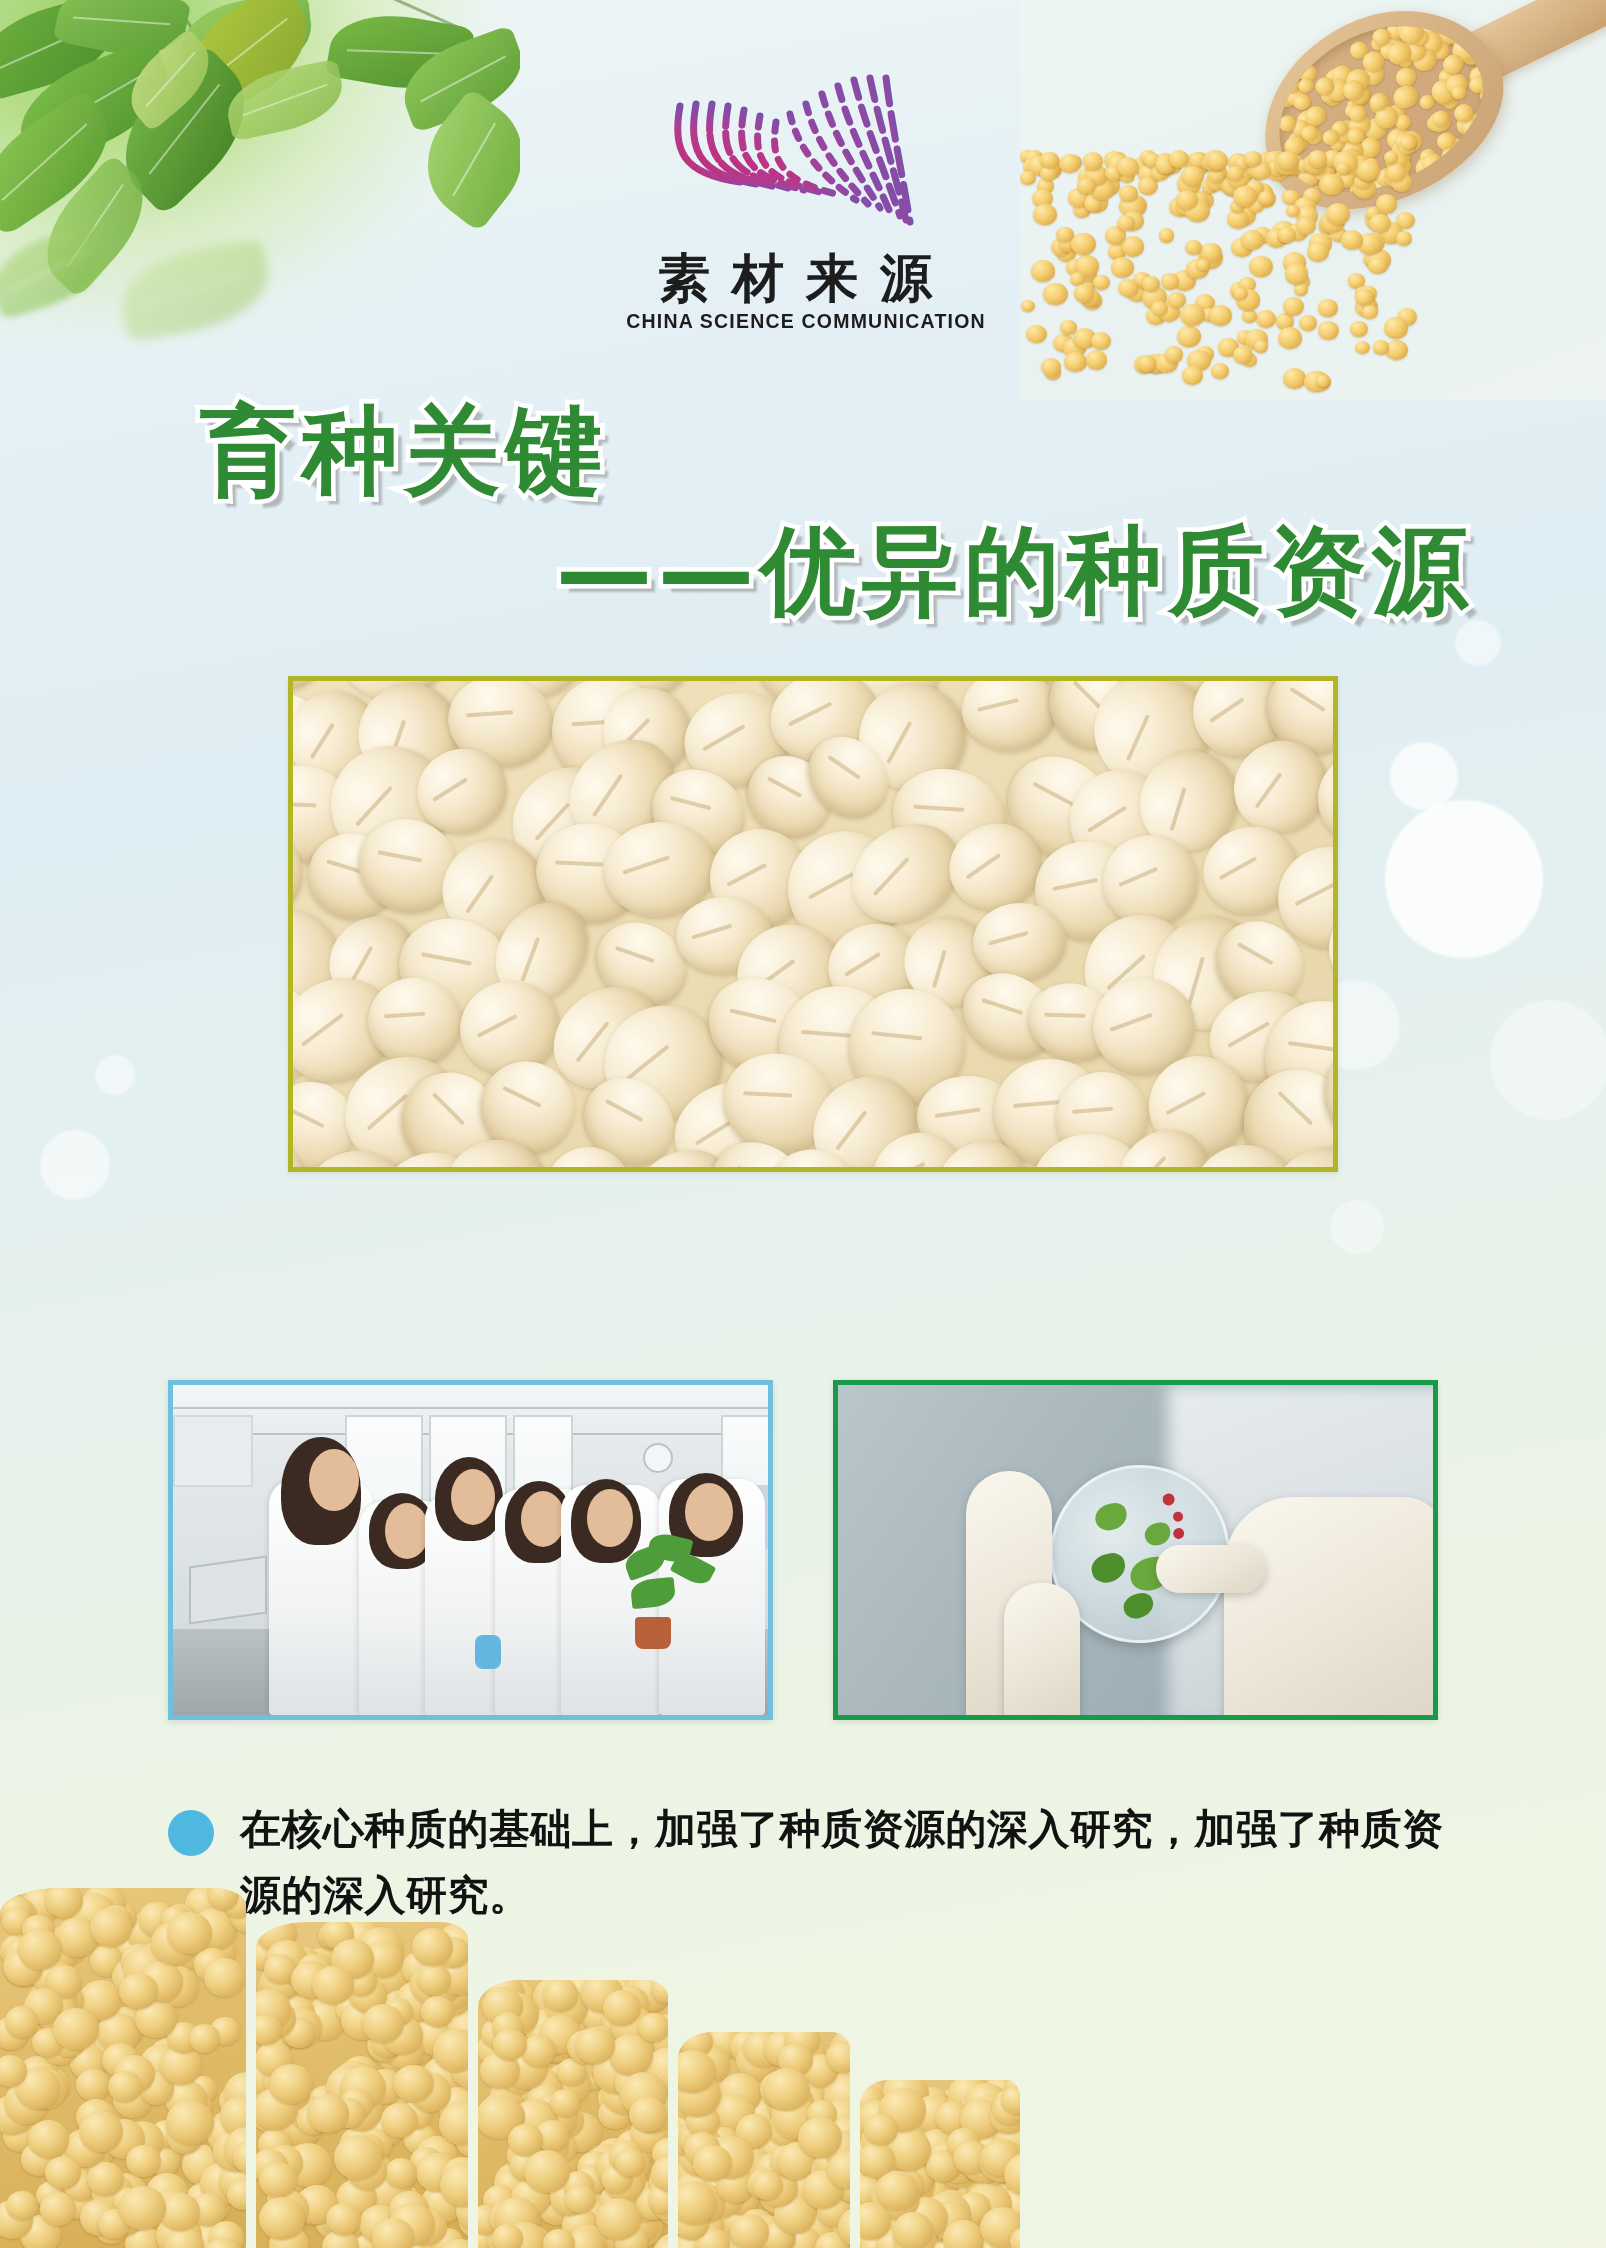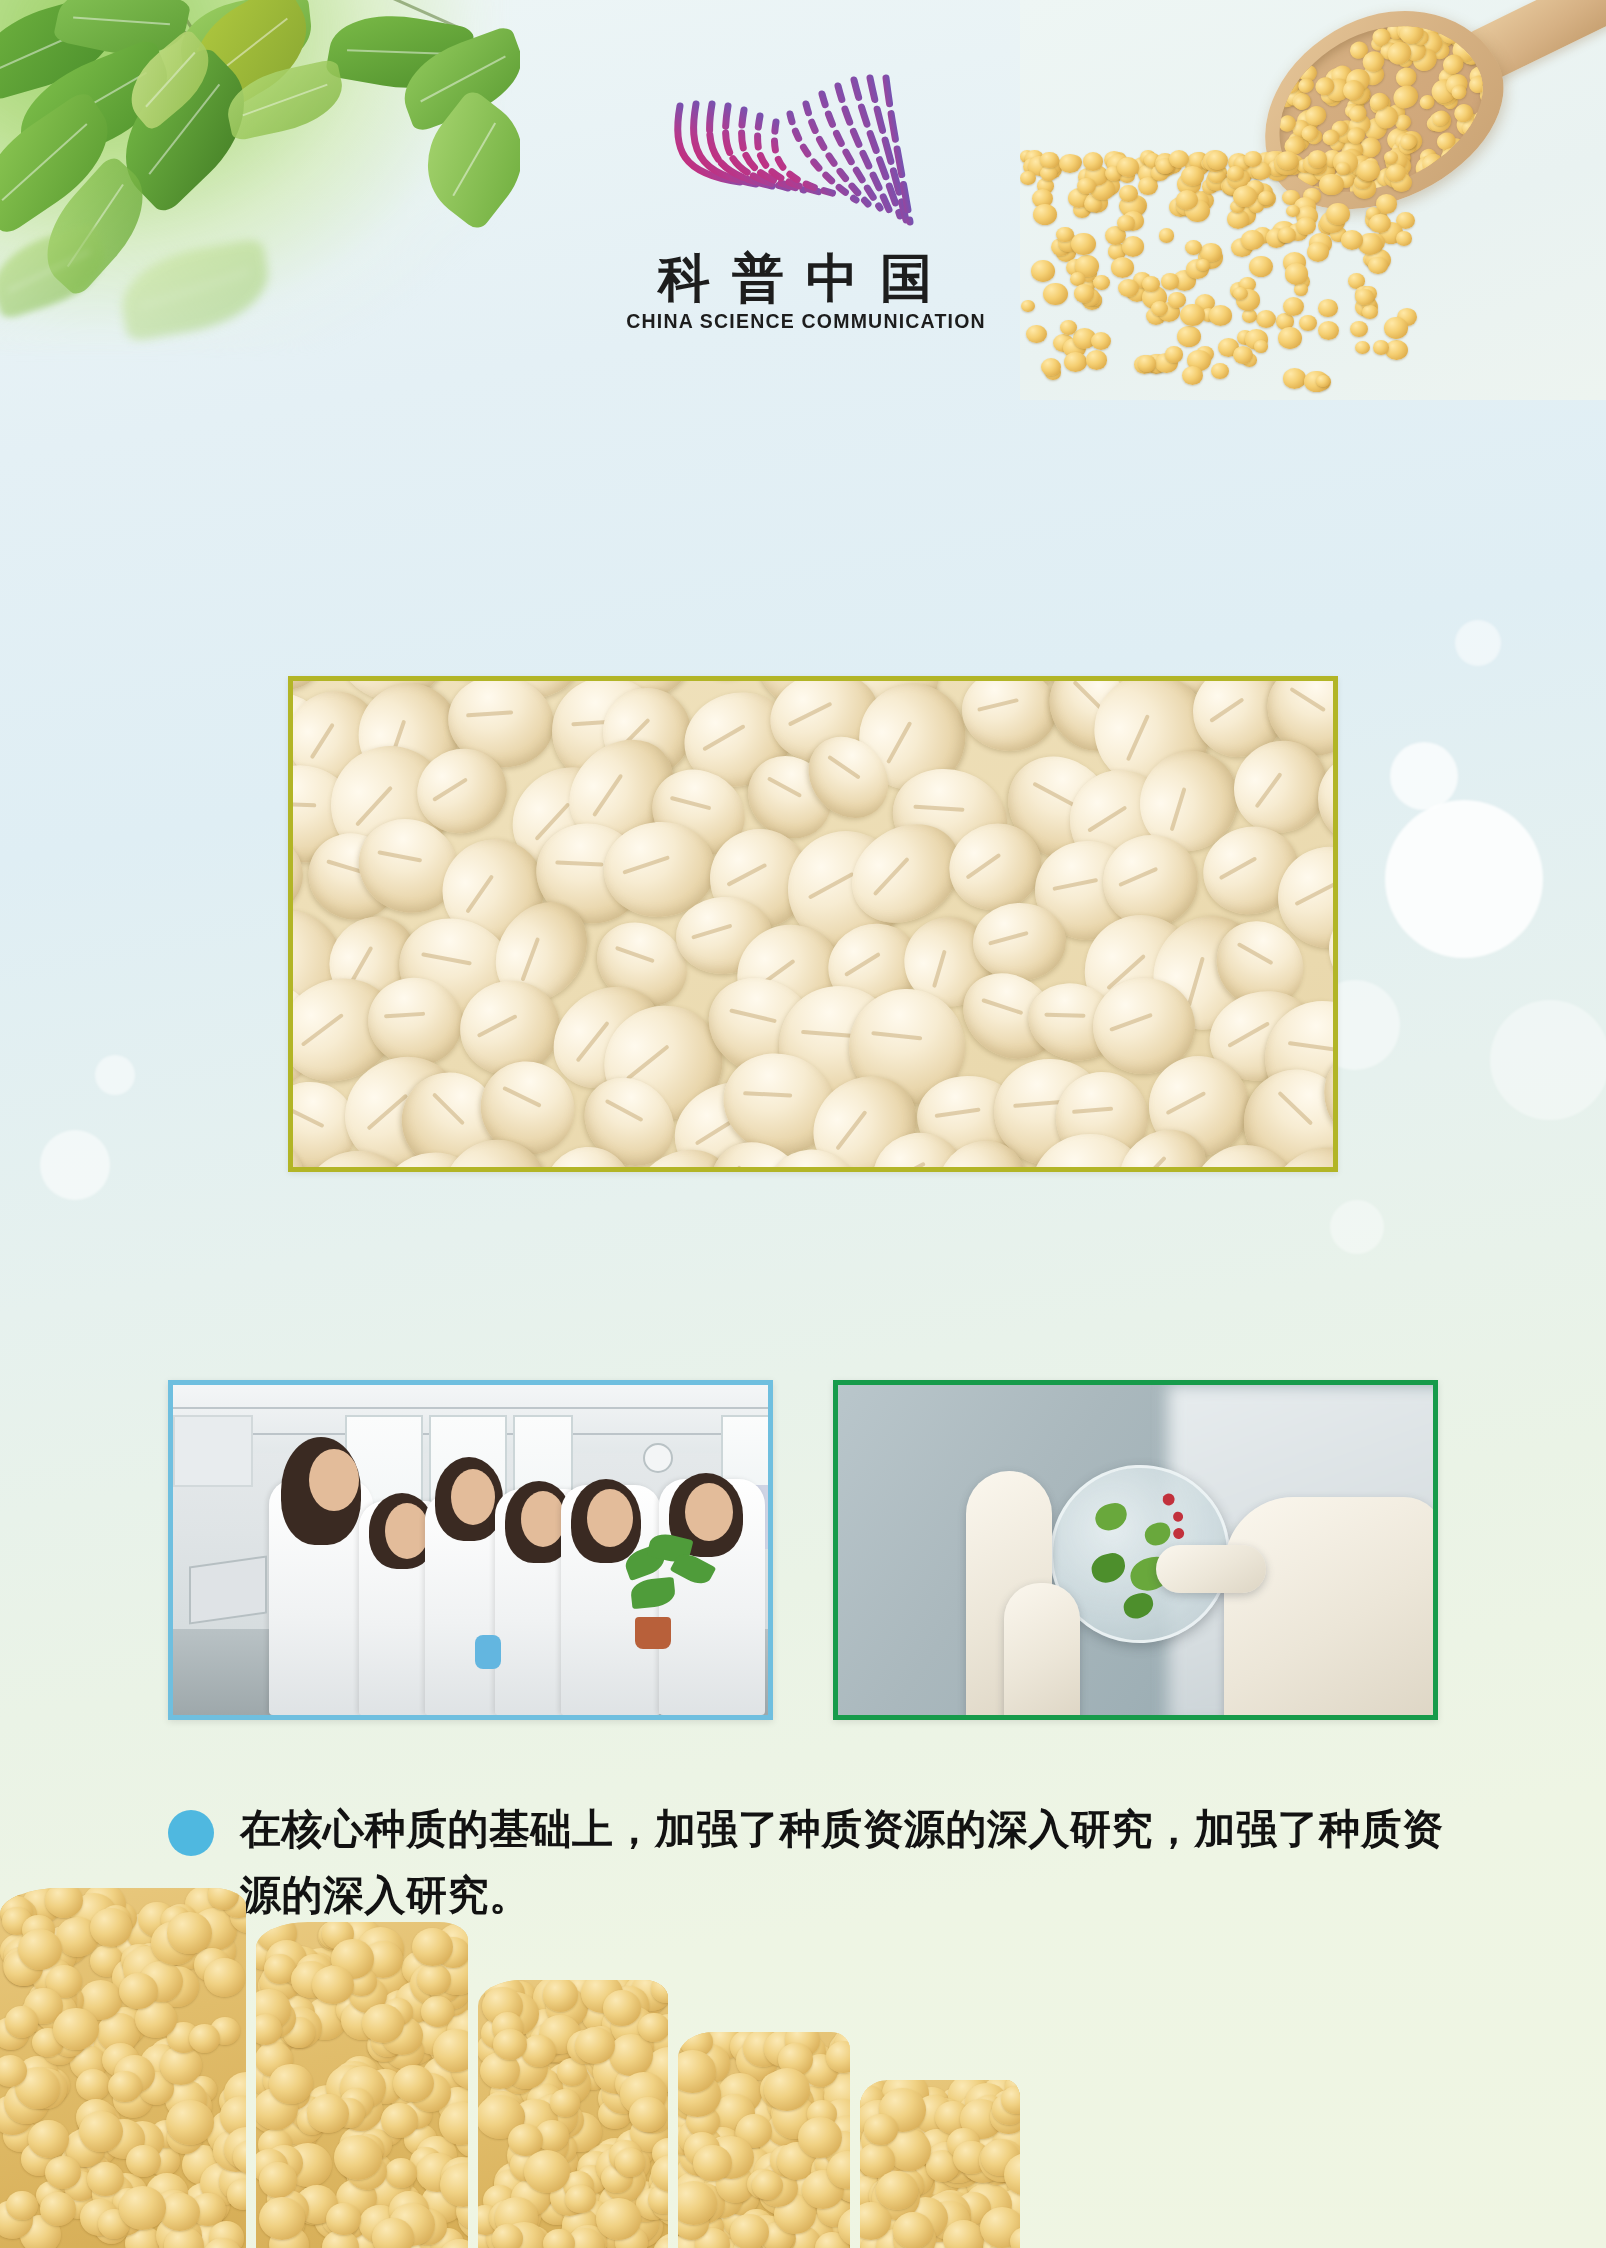--- a/index.html
+++ b/index.html
@@ -672,24 +672,30 @@
         <path d="M128,52 C122,90 132,110 188,124" stroke-width="7" stroke-dasharray="9 10"></path>
         <path d="M142,44 C150,80 176,108 208,130" stroke-width="7" stroke-dasharray="8 10"></path>
         <path d="M158,34 C168,74 192,104 220,134" stroke-width="7" stroke-dasharray="9 10"></path>
         <path d="M174,24 C186,68 208,100 232,138" stroke-width="7" stroke-dasharray="11 10"></path>
         <path d="M190,16 C202,62 222,96 242,142" stroke-width="7" stroke-dasharray="14 10"></path>
         <path d="M206,10 C218,58 234,94 252,146" stroke-width="7" stroke-dasharray="18 10"></path>
         <path d="M222,8  C232,56 244,92 258,150" stroke-width="7" stroke-dasharray="22 10"></path>
         <path d="M238,8  C244,56 252,92 262,152" stroke-width="7" stroke-dasharray="26 10"></path>
       </g>
     </svg>
-    <div class="kepu-cn">科普中国</div>
+    <div class="kepu-cn">素材来源</div>
     <div class="kepu-en">CHINA SCIENCE COMMUNICATION</div>
   </div>
 
+  <div class="title-wrap">
+    <div class="title-shadow t1" style="left:208px; top:18px;">育种关键</div>
+    <div class="title-line t1">育种关键</div>
+    <div class="title-shadow t2" style="left:564px; top:138px;">——优异的种质资源</div>
+    <div class="title-line t2">——优异的种质资源</div>
+  </div>
 
   <div class="hero">
     <div class="beanfield" id="heroBeans">
         <div class="bigbean" style="left: -129.167px; top: -93.6462px; width: 105.804px; height: 103.006px; transform: rotate(-44.7deg);"></div>
         <div class="bigbean" style="left: -56.9968px; top: -78.1957px; width: 92.285px; height: 87.4383px; transform: rotate(19.3deg);"></div>
         <div class="bigbean" style="left: 43.4763px; top: -94.1477px; width: 112.822px; height: 114.256px; transform: rotate(-44.2deg);"></div>
         <div class="bigbean" style="left: 136.371px; top: -90.4542px; width: 89.3298px; height: 86.6375px; transform: rotate(-25deg);"></div>
         <div class="bigbean" style="left: 198.672px; top: -70.8953px; width: 95.2079px; height: 86.3649px; transform: rotate(-36.8deg);"></div>
         <div class="bigbean" style="left: 294.747px; top: -80.8489px; width: 108.793px; height: 98.5823px; transform: rotate(-26.3deg);"></div>
         <div class="bigbean" style="left: 383.381px; top: -80.3207px; width: 88.5009px; height: 71.9277px; transform: rotate(48.4deg);"></div>

